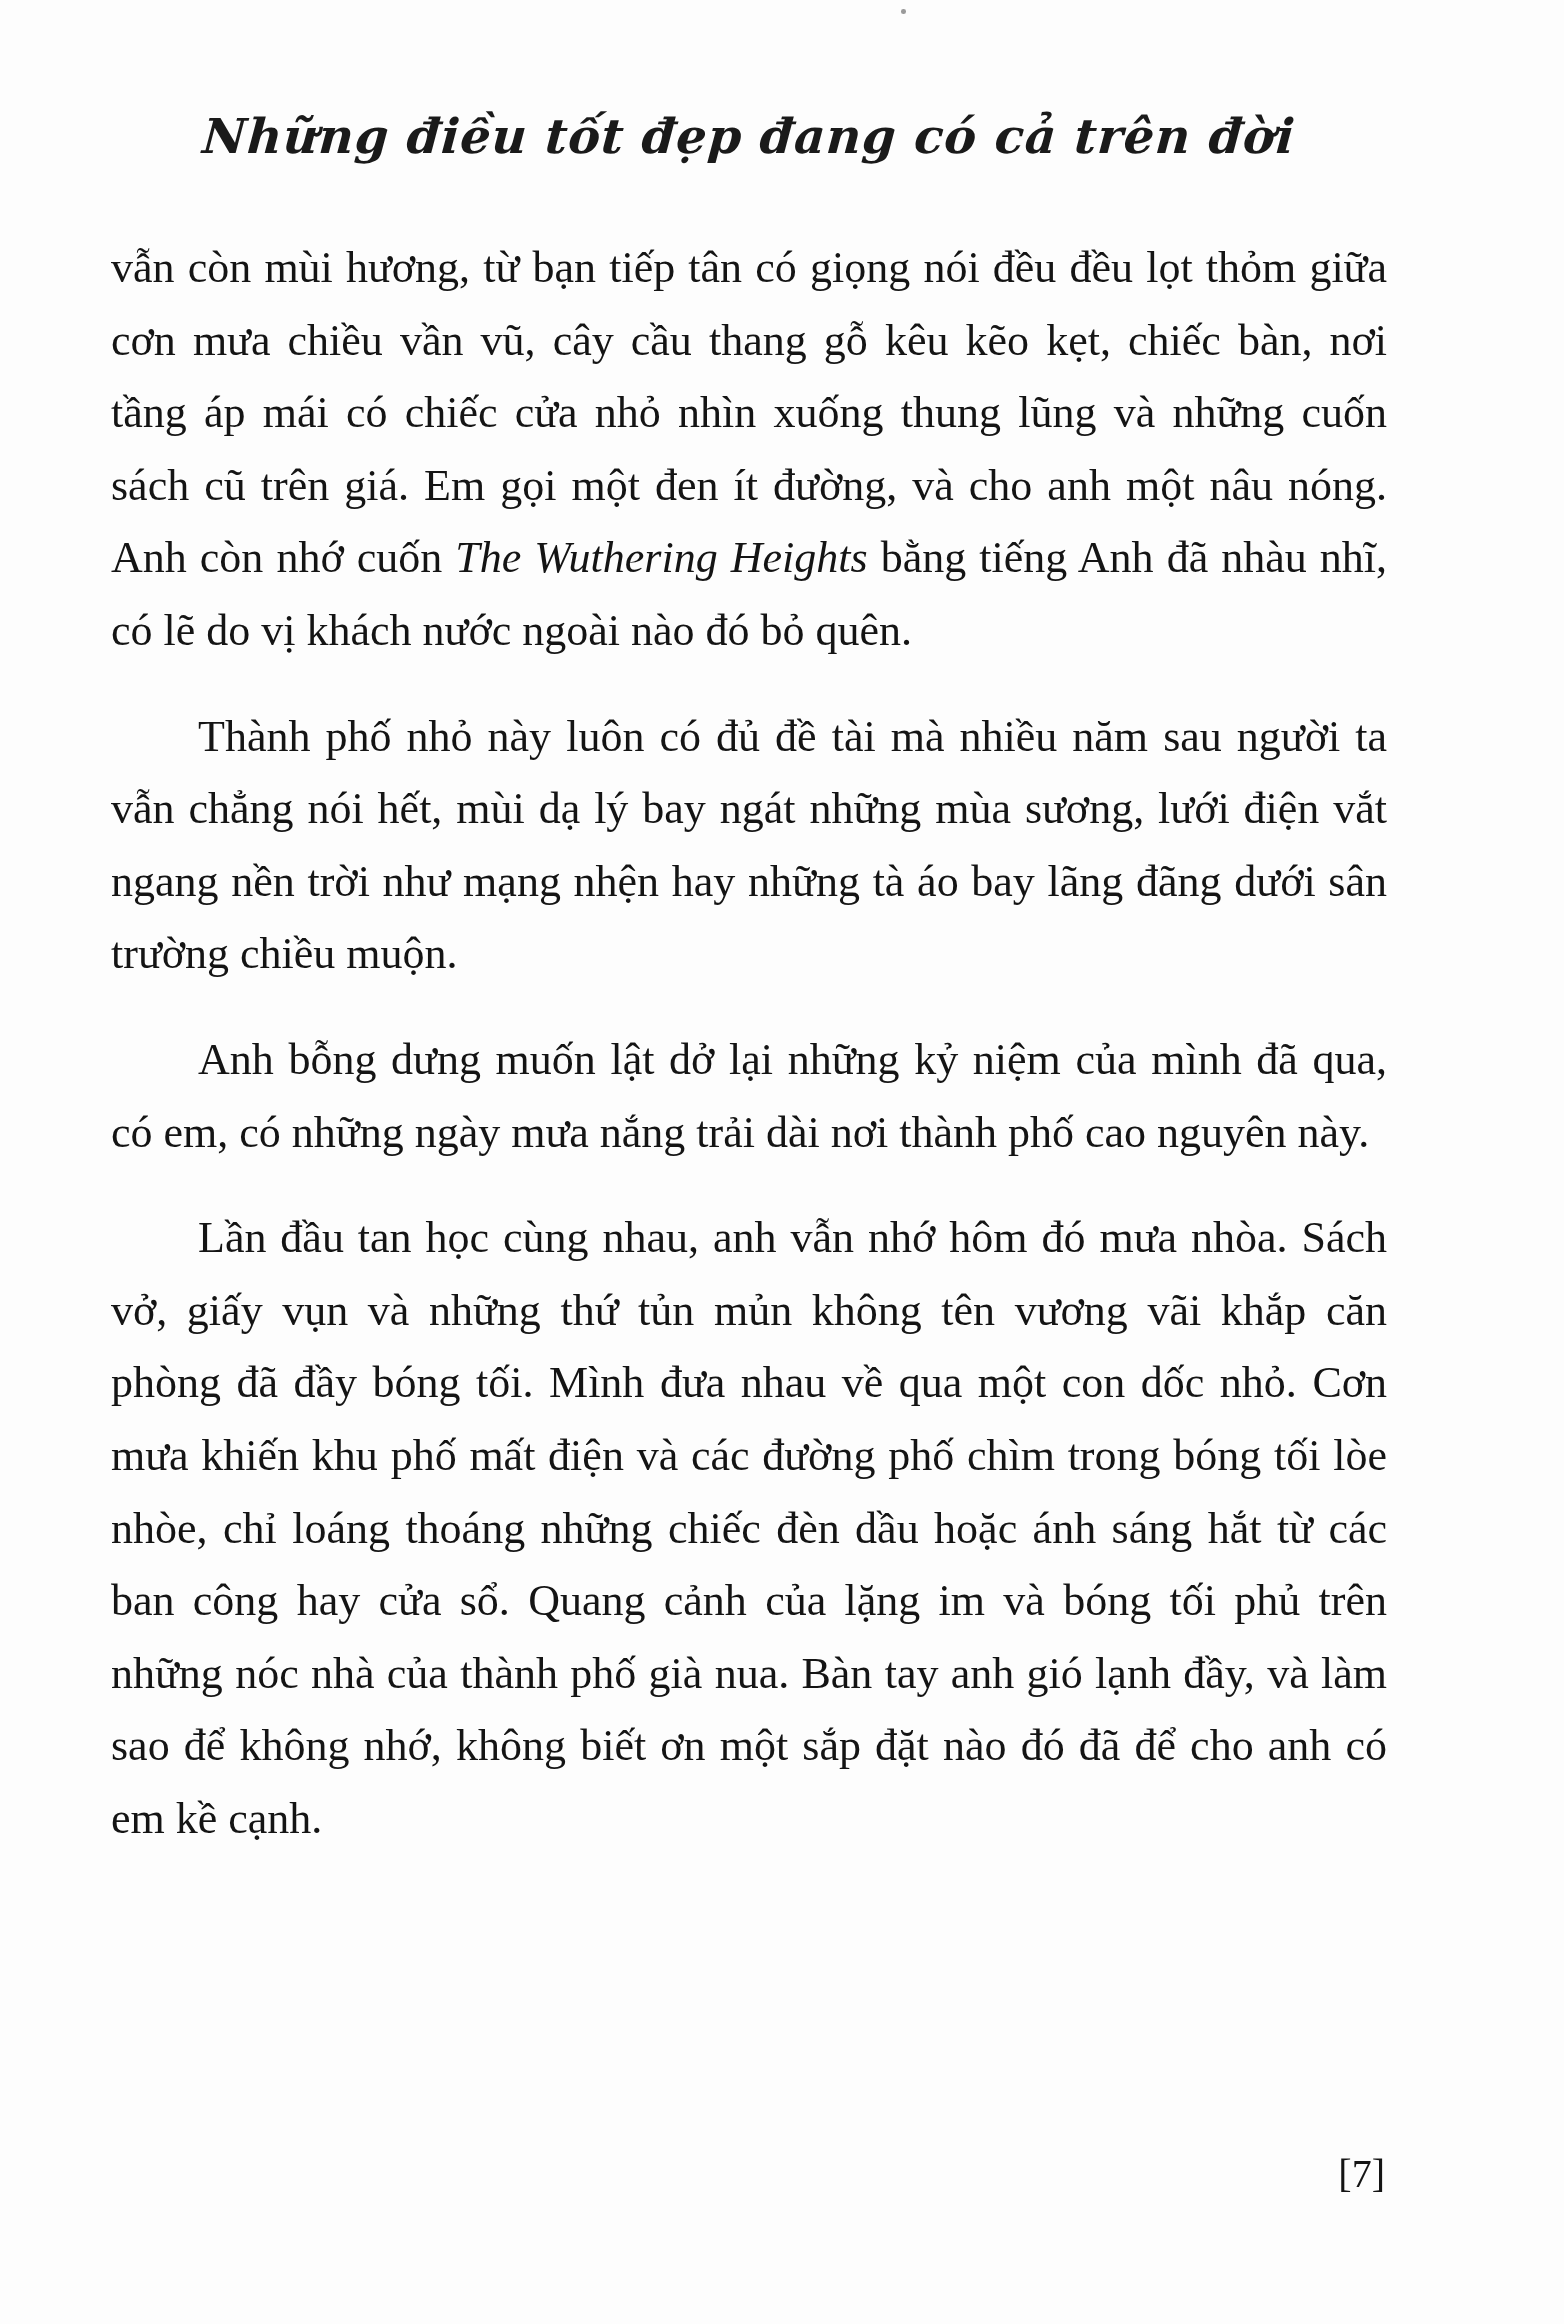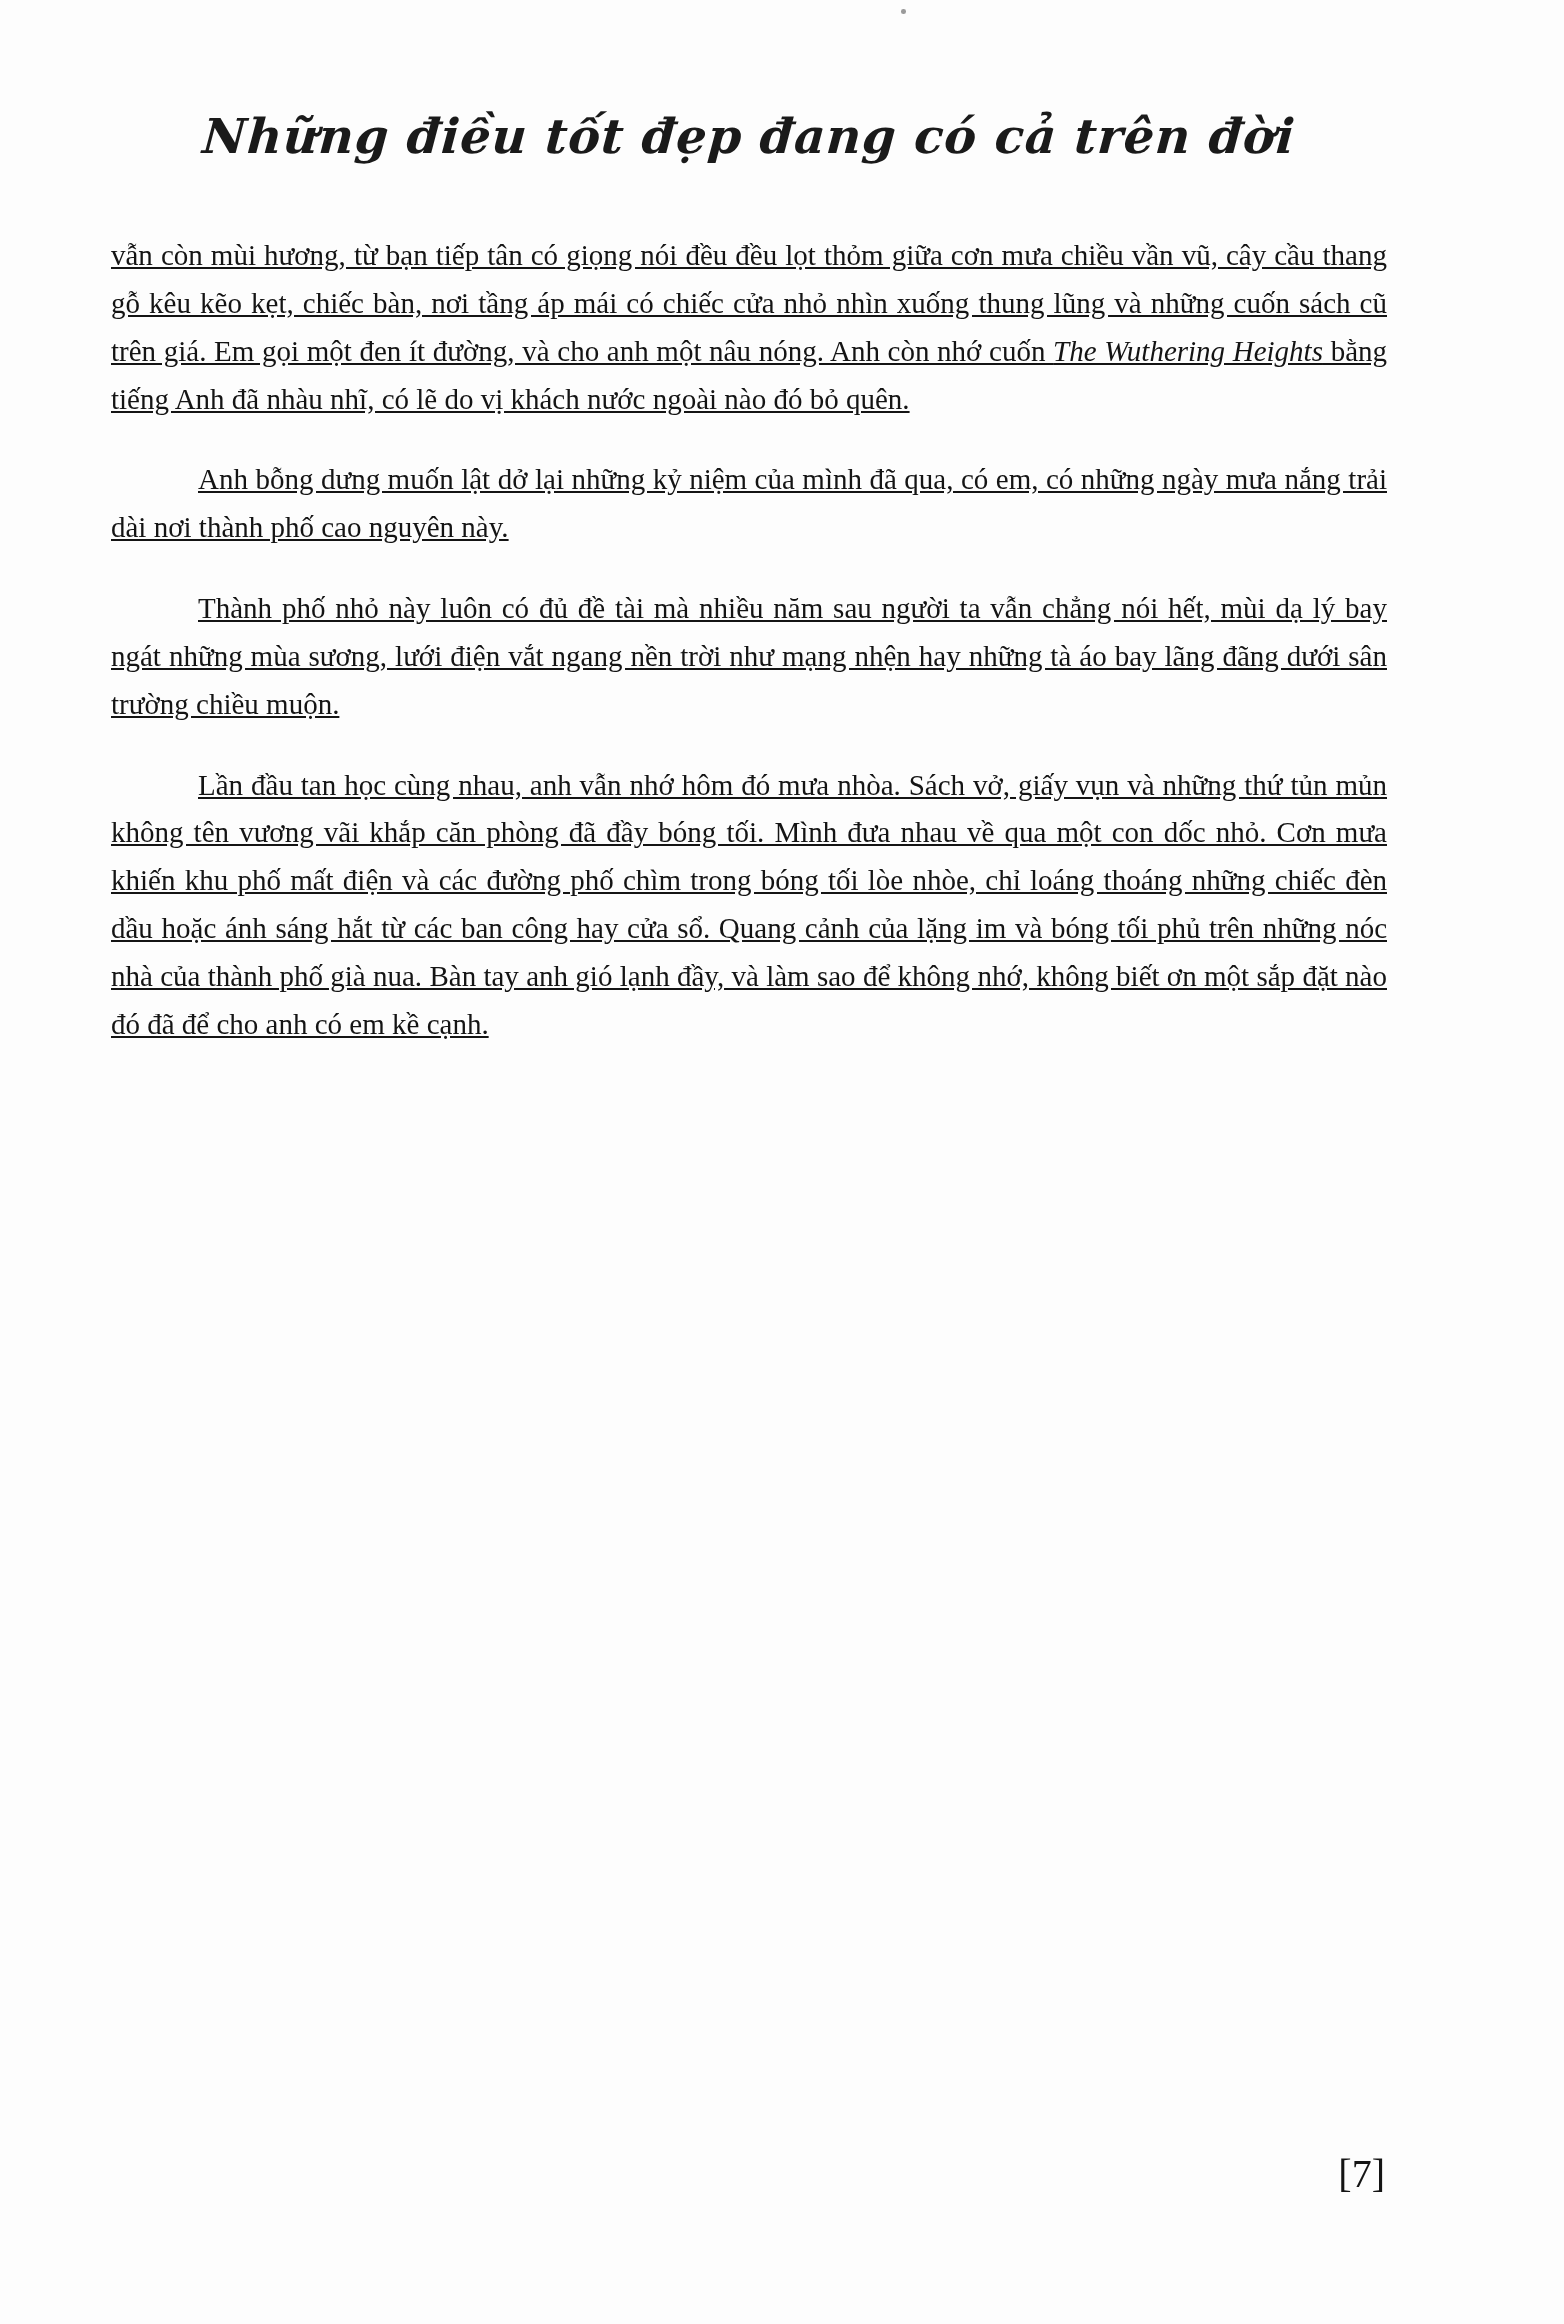--- a/index.html
+++ b/index.html
@@ -31,25 +31,24 @@
     font-family: "DejaVu Serif", serif;
     font-style: italic;
     font-weight: bold;
     font-size: 48px;
     letter-spacing: 0.9px;
     color: #1a1a1a;
     transform: skewX(-4deg);
   }
   .body-text {
     margin-top: 68px;
-    font-size: 29px;
+    font-size: 44px;
     line-height: 1.65;
     text-align: justify;
     text-justify: inter-word;
-    text-decoration: underline;
   }
   .body-text p {
     margin: 0 0 33px 0;
     text-indent: 87px;
   }
   .body-text p.no-indent {
     text-indent: 0;
   }
   .book-title-em {
     font-style: italic;
@@ -79,23 +78,23 @@
   <span class="scan-dot"></span>
 
   <div class="content">
 
     <h1 class="title">Những điều tốt đẹp đang có cả trên đời</h1>
 
     <div class="body-text">
 
       <p class="no-indent"><span>vẫn còn mùi hương, từ bạn tiếp tân có giọng nói đều đều lọt thỏm giữa cơn mưa chiều vần vũ, cây cầu thang gỗ kêu kẽo kẹt, chiếc bàn, nơi tầng áp mái có chiếc cửa nhỏ nhìn xuống thung lũng và những cuốn sách cũ trên giá. Em gọi một đen ít đường, và cho anh một nâu nóng. Anh còn nhớ cuốn </span><em class="book-title-em">The Wuthering Heights</em><span> bằng tiếng Anh đã nhàu nhĩ, có lẽ do vị khách nước ngoài nào đó bỏ quên.</span></p>
 
+      <p>Thành phố nhỏ này luôn có đủ đề tài mà nhiều năm sau người ta vẫn chẳng nói hết, mùi dạ lý bay ngát những mùa sương, lưới điện vắt ngang nền trời như mạng nhện hay những tà áo bay lãng đãng dưới sân trường chiều muộn.</p>
+
       <p>Anh bỗng dưng muốn lật dở lại những kỷ niệm của mình đã qua, có em, có những ngày mưa nắng trải dài nơi thành phố cao nguyên này.</p>
-
-      <p>Thành phố nhỏ này luôn có đủ đề tài mà nhiều năm sau người ta vẫn chẳng nói hết, mùi dạ lý bay ngát những mùa sương, lưới điện vắt ngang nền trời như mạng nhện hay những tà áo bay lãng đãng dưới sân trường chiều muộn.</p>
 
       <p>Lần đầu tan học cùng nhau, anh vẫn nhớ hôm đó mưa nhòa. Sách vở, giấy vụn và những thứ tủn mủn không tên vương vãi khắp căn phòng đã đầy bóng tối. Mình đưa nhau về qua một con dốc nhỏ. Cơn mưa khiến khu phố mất điện và các đường phố chìm trong bóng tối lòe nhòe, chỉ loáng thoáng những chiếc đèn dầu hoặc ánh sáng hắt từ các ban công hay cửa sổ. Quang cảnh của lặng im và bóng tối phủ trên những nóc nhà của thành phố già nua. Bàn tay anh gió lạnh đầy, và làm sao để không nhớ, không biết ơn một sắp đặt nào đó đã để cho anh có em kề cạnh.</p>
 
     </div>
   </div>
 
   <div class="page-number">[7]</div>
 
 </div>
 

